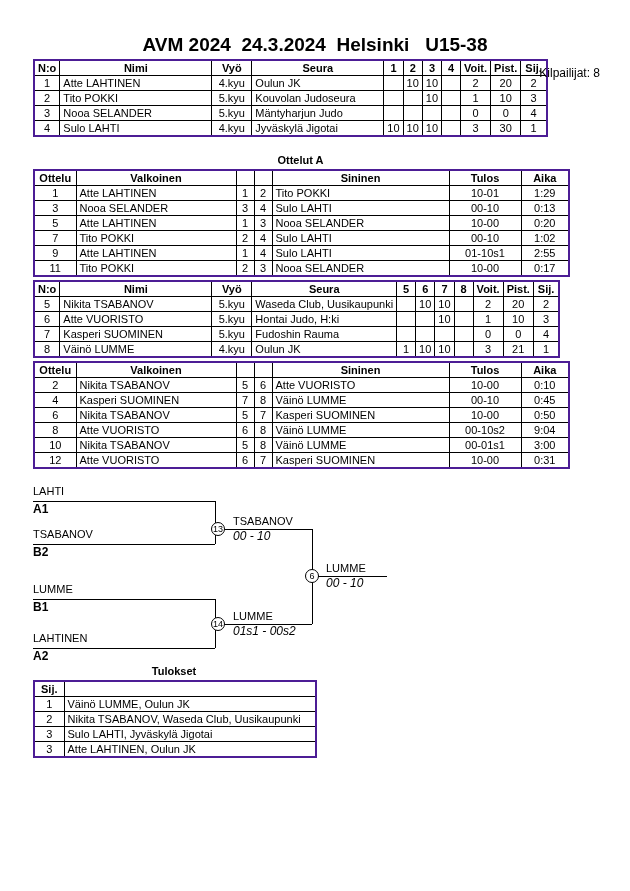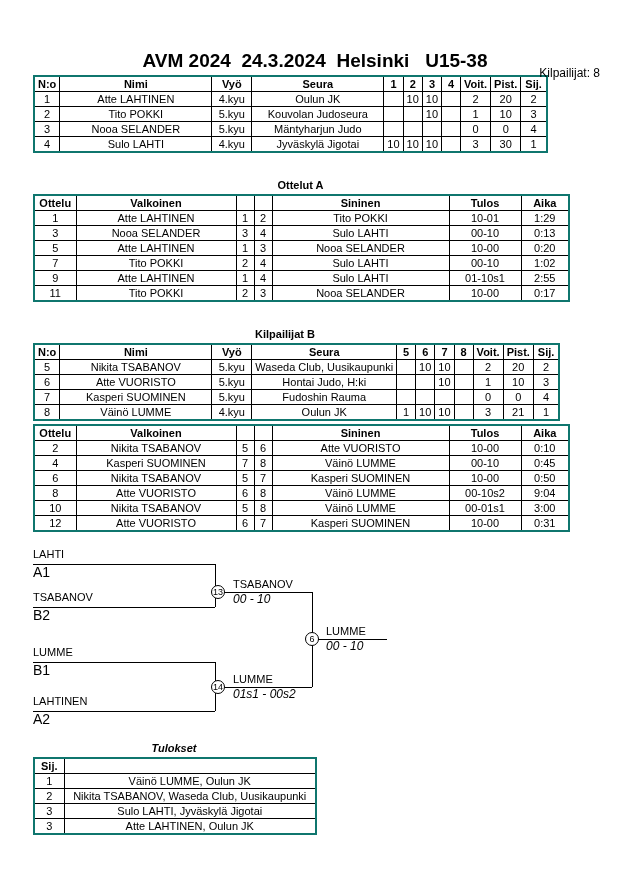--- a/index.html
+++ b/index.html
@@ -7,66 +7,66 @@
   .page {
     position: relative;
     width: 630px;
     height: 891px;
     background: #ffffff;
     color: #000;
     font-family: "Liberation Sans", "DejaVu Sans", sans-serif;
     overflow: hidden;
   }
   .title {
-    margin: 50px 0 0 0;
+    margin: 34px 0 0 0;
     text-align: center;
     font-size: 19px;
     font-weight: bold;
     white-space: pre;
   }
   .competitors-count {
     position: absolute;
     top: 66px;
     right: 30px;
     font-size: 12px;
   }
   .sec-title {
     font-weight: bold;
     font-size: 11px;
     text-align: center;
     margin: 16px 0 0 33px;
   }
   .sec-title.w504 { width: 504px; }
   .sec-title.w535 { width: 535px; }
-  .sec-title.w282 { width: 282px; margin-top: 16px; font-style: italic; }
-  .mt18 { margin-top: 26px; }
+  .sec-title.w282 { width: 282px; margin-top: 2px; }
+  .mt18 { margin-top: 17px; }
   table.tbl {
     border-collapse: collapse;
     table-layout: fixed;
     margin: 3px 0 2px 33px;
-    border: 2px solid #0f766e;
+    border: 2px solid #4c1d95;
   }
   .tbl th, .tbl td {
     border: 1px solid #000;
     font-size: 11px;
     padding: 0 3px;
     height: 15px;
     line-height: 14px;
     white-space: nowrap;
     overflow: hidden;
   }
   .tbl th { font-weight: bold; text-align: center; }
   td.c { text-align: center; }
-  td.l { text-align: center; }
+  td.l { text-align: left; }
   
   .bracket { position: relative; width: 498px; height: 182px; margin-top: 12px; }
   .bk-hline { position: absolute; height: 0; border-top: 1px solid #000; }
   .bk-vline { position: absolute; width: 0; border-left: 1px solid #000; }
   .bk-name { position: absolute; font-size: 11px; line-height: 13px; }
-  .bk-seed { position: absolute; font-size: 14px; line-height: 12px; }
+  .bk-seed { position: absolute; font-size: 12px; line-height: 12px; font-weight: bold; }
   .bk-winner { position: absolute; font-size: 11px; line-height: 13px; }
   .bk-score { position: absolute; font-size: 12px; line-height: 9px; font-style: italic; }
   .bk-circle {
     position: absolute;
     width: 14px; height: 14px;
     border: 1px solid #000;
     border-radius: 50%;
     background: #fff;
     font-size: 9px;
     line-height: 12px;
@@ -251,21 +251,20 @@
           <td class="c">2</td>
           <td class="c">3</td>
           <td class="l">Nooa SELANDER</td>
           <td class="c">10-00</td>
           <td class="c">0:17</td>
         </tr>
 
     </tbody>
   </table>
 
-  <div class="sec-title w504 mt18">Kilpailijat B</div>
   <table class="tbl">
     <colgroup>
       <col style="width:24px">
         <col style="width:152px">
         <col style="width:40px">
         <col style="width:132px">
       <col style="width:19px">
         <col style="width:19px">
         <col style="width:19px">
         <col style="width:19px">

